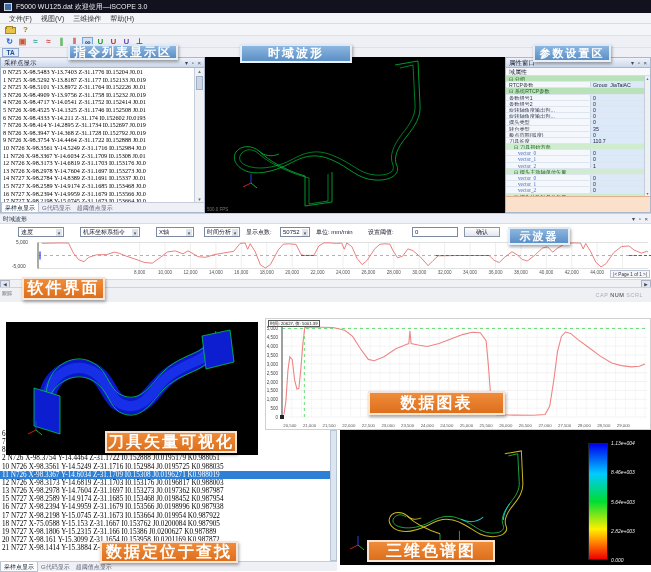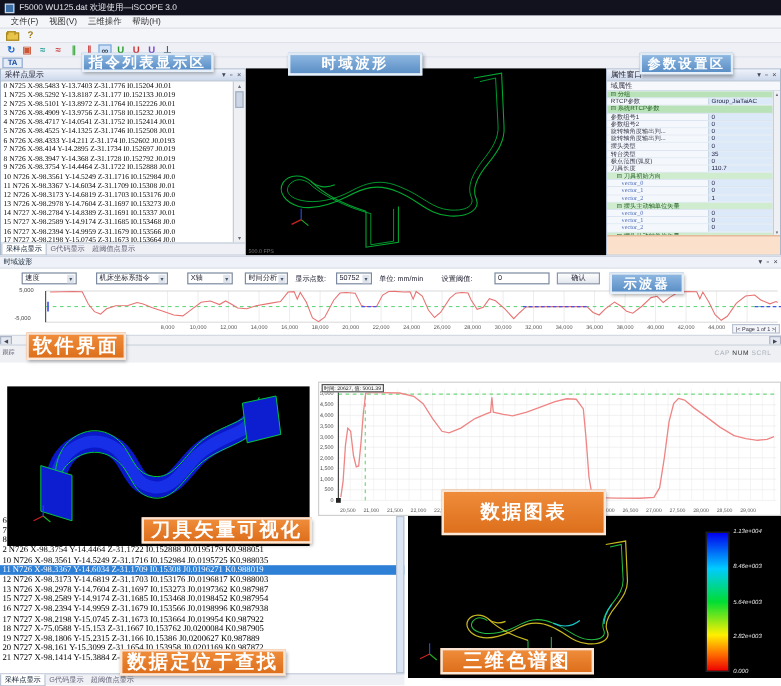--- a/index.html
+++ b/index.html
@@ -507,17 +507,17 @@
         <span class="cbl" style="top: 100.75px;">2.82e+003</span>
         <span class="cbl" style="top: 130px;">0.000</span>
       </div>
   </div>
 
   <div class="co co-blue" style="left:68px;top:44px;width:110px;height:16px">指令列表显示区</div>
   <div class="co co-blue" style="left:240px;top:44px;width:112px;height:19px">时域波形</div>
   <div class="co co-blue" style="left:533px;top:44px;width:78px;height:18px;font-size:11px">参数设置区</div>
   <div class="co co-blue" style="left:508px;top:227px;width:62px;height:18px;font-size:11px">示波器</div>
   <div class="co co-orange" style="left:22px;top:277px;width:83px;height:23px">软件界面</div>
-  <div class="co co-orange" style="left:118px;top:431px;width:142px;height:22px">刀具矢量可视化</div>
-  <div class="co co-orange" style="left:368px;top:408px;width:137px;height:38px">数据图表</div>
+  <div class="co co-orange" style="left:105px;top:431px;width:132px;height:22px">刀具矢量可视化</div>
+  <div class="co co-orange" style="left:368px;top:391px;width:137px;height:24px">数据图表</div>
   <div class="co co-orange" style="left:367px;top:540px;width:128px;height:22px">三维色谱图</div>
   <div class="co co-orange" style="left:100px;top:541px;width:138px;height:22px">数据定位于查找</div>
 </div>
 
 </body></html>

